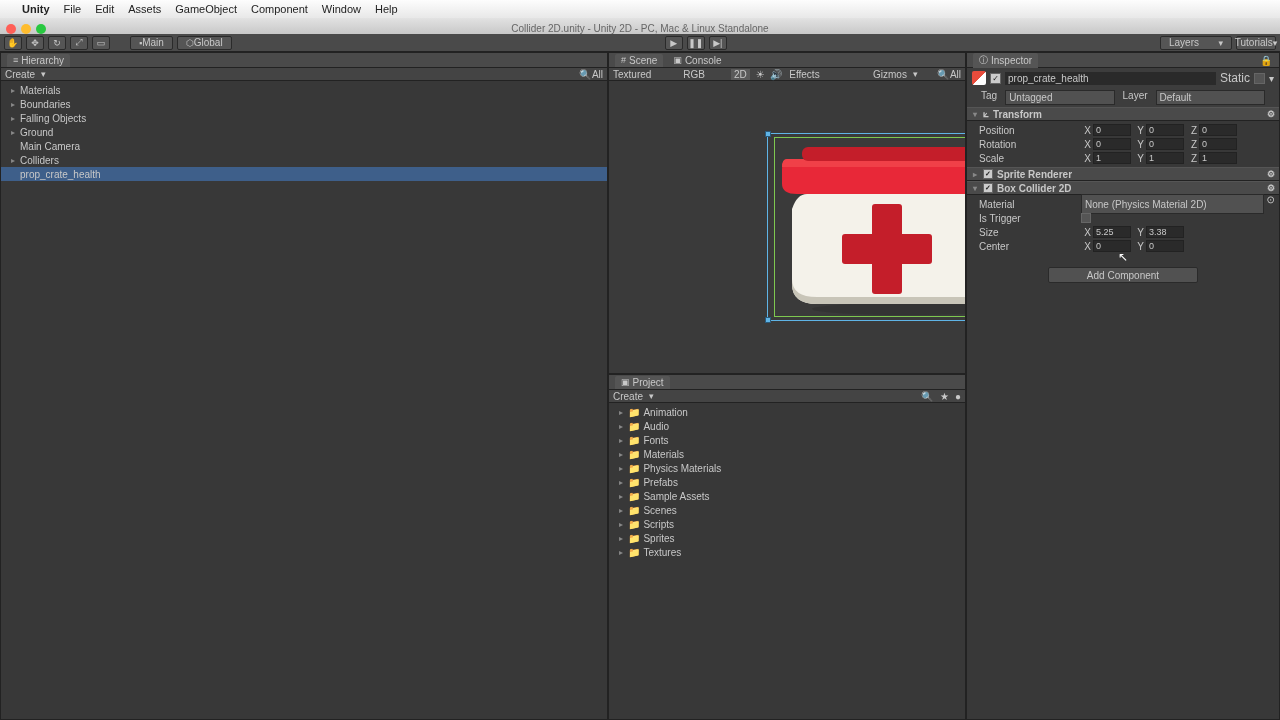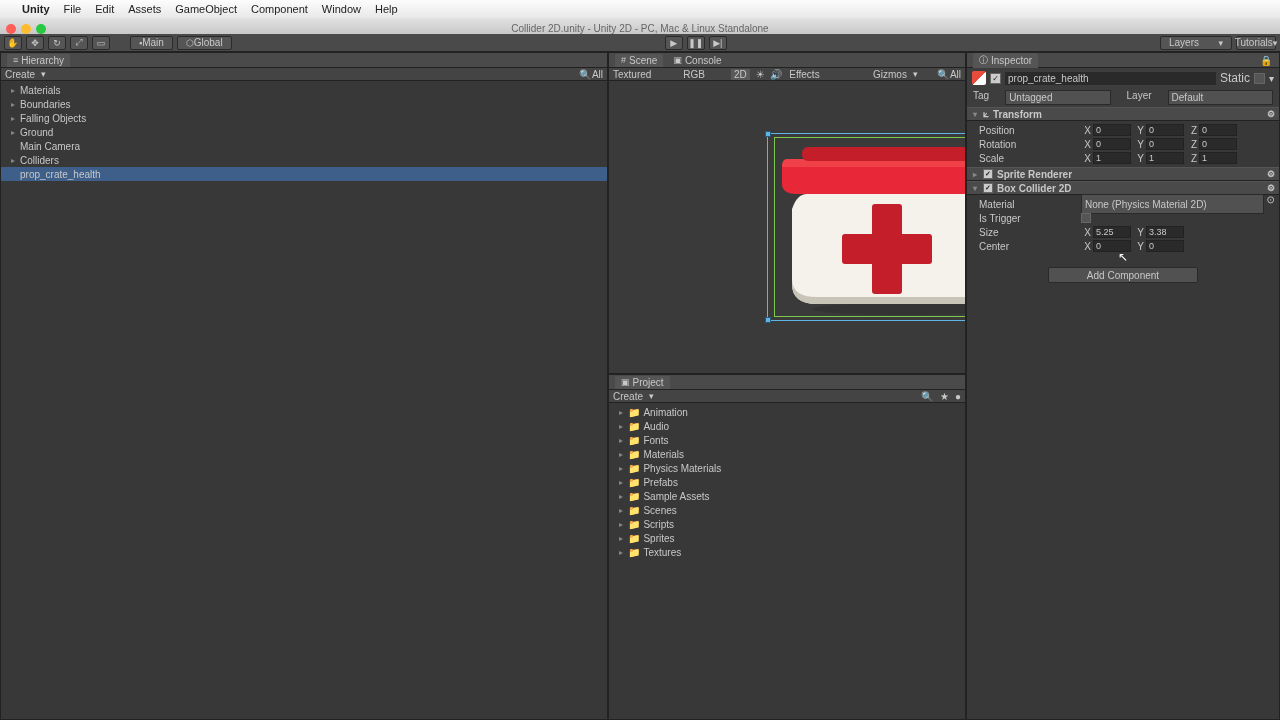--- a/index.html
+++ b/index.html
@@ -26,21 +26,21 @@
 .tree{flex:1;background:#383838;padding:2px 0}
 .tree-item{height:14px;display:flex;align-items:center;padding-left:8px;font-size:10px;gap:3px}
 .tree-item.sel{background:#3e5f8a}
 .fold{width:8px;text-align:center;color:#888;font-size:8px}
 .insp{grid-row:1/3}
 .insp-body{flex:1;background:#383838;overflow-y:auto}
 .go-header{display:flex;align-items:center;padding:3px 5px;gap:4px;background:#3d3d3d}
 .go-icon{width:14px;height:14px;background:linear-gradient(135deg,#e74c3c 50%,#fff 50%);border-radius:2px}
 .go-chk{width:11px;height:11px;background:#ccc;border:1px solid #666;display:flex;align-items:center;justify-content:center;color:#222;font-size:8px}
 .go-name{flex:1;background:#2a2a2a;padding:1px 3px;font-size:10px}
-.taglayer{display:flex;padding:2px 6px;gap:16px;font-size:9px;background:#3d3d3d}
+.taglayer{display:flex;padding:2px 14px;gap:8px;font-size:9px;background:#3d3d3d}
 .taglayer .field{flex:1;background:#515151;padding:1px 3px;border:1px solid #2a2a2a}
 .comp-hdr{height:14px;background:#4a4a4a;border-top:1px solid #555;border-bottom:1px solid #222;display:flex;align-items:center;padding:0 4px;gap:4px;font-weight:bold;font-size:10px}
 .comp-body{padding:2px 4px}
 .prop-row{display:flex;align-items:center;height:14px;font-size:9px}
 .prop-lbl{width:110px;padding-left:8px}
 .prop-val{flex:1;display:flex;gap:3px}
 .xyz{display:flex;gap:2px;align-items:center}
 .xyz input{width:38px;background:#2a2a2a;border:1px solid #222;color:#c8c8c8;padding:0 2px;font-size:9px;height:12px}
 .xyz .l{width:10px;text-align:right}
 .matfield{flex:1;background:#515151;border:1px solid #2a2a2a;padding:0 3px;font-size:9px;height:20px;display:flex;align-items:center}

